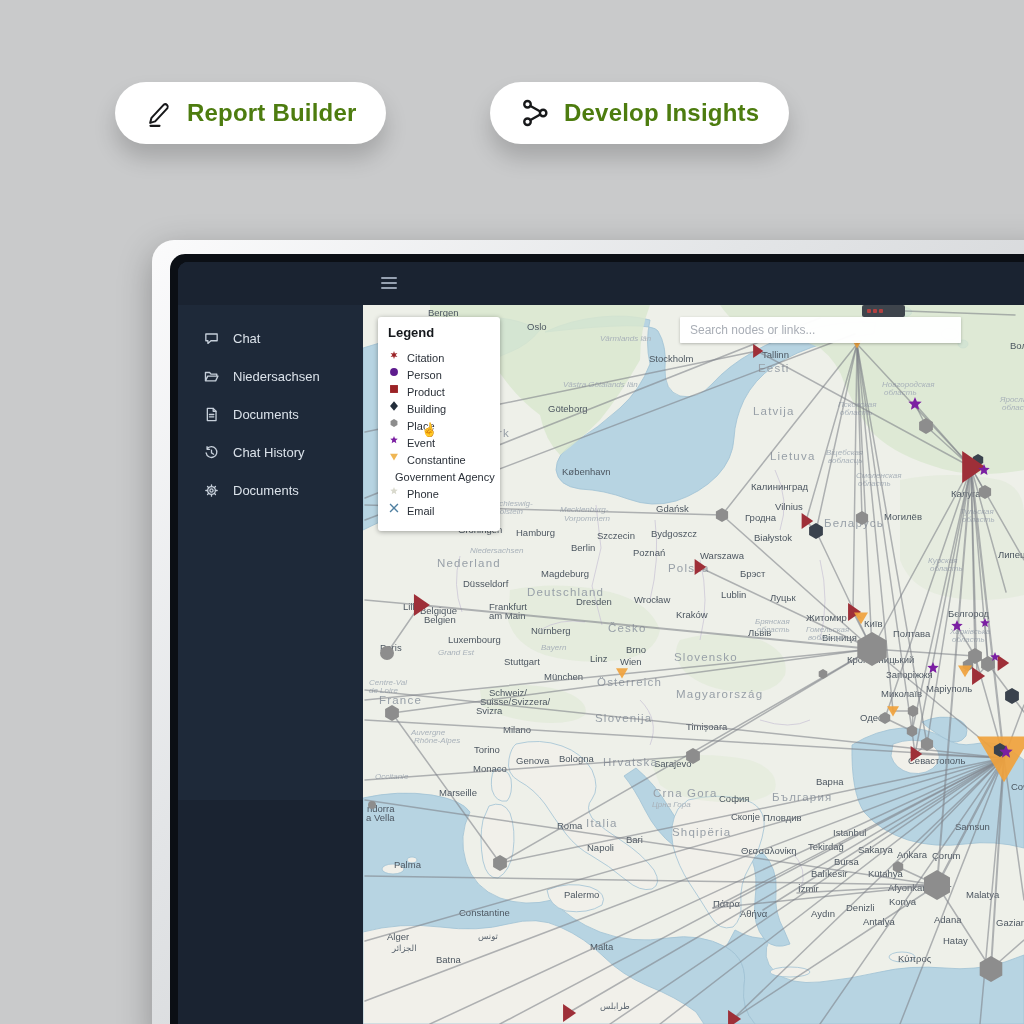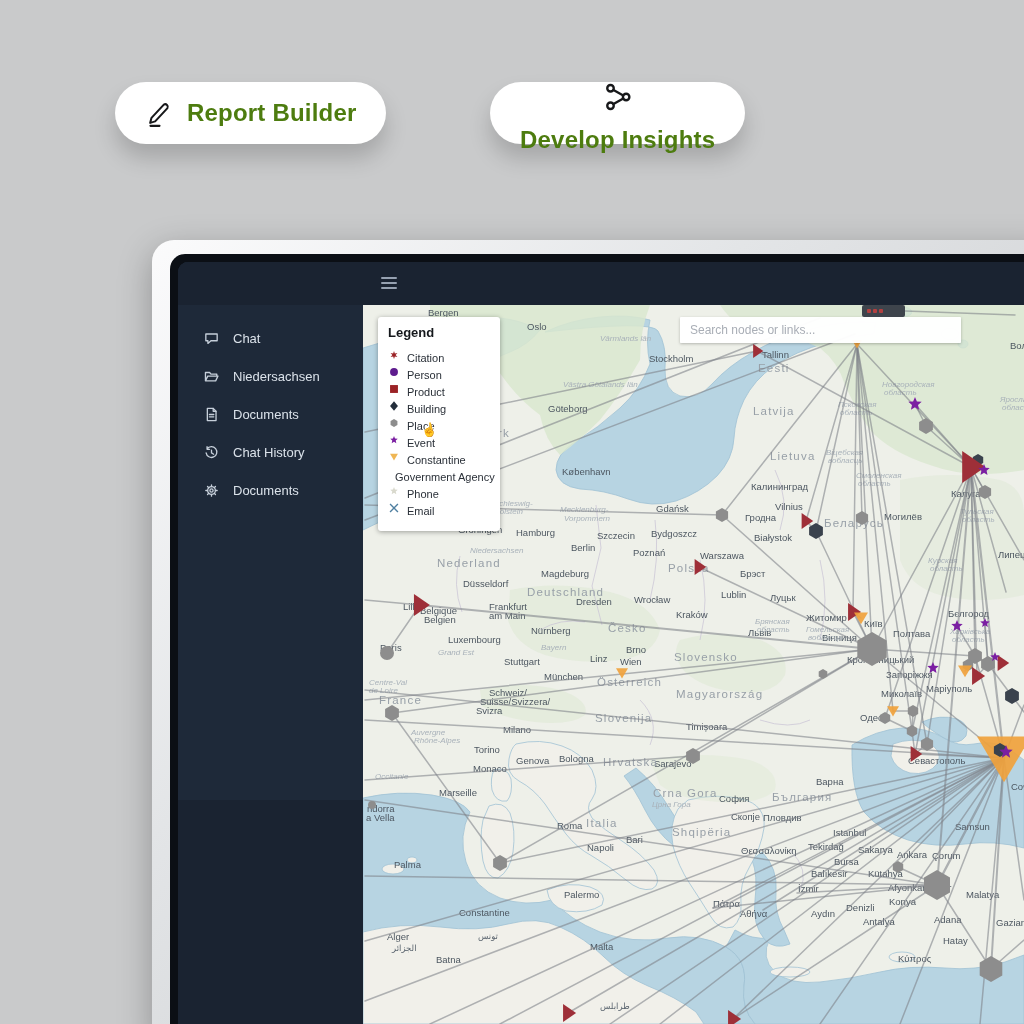--- a/index.html
+++ b/index.html
@@ -5,21 +5,21 @@
   html,body{margin:0;padding:0;}
   body{width:1024px;height:1024px;overflow:hidden;background:#c9cacb;
        font-family:"Liberation Sans",sans-serif;position:relative;}
 
   
   .pill{position:absolute;height:62px;background:#fff;border-radius:32px;
         display:flex;align-items:center;gap:14px;padding:0 30px;
         box-shadow:0 14px 22px rgba(0,0,0,.18);cursor:pointer;}
   .pill .lbl{font-size:24px;font-weight:600;color:#4d7c0f;letter-spacing:.2px;white-space:nowrap;}
   #pill-report{left:115px;top:82px;}
-  #pill-insights{left:490px;top:82px;flex-direction:column;}
+  #pill-insights{left:490px;top:82px;}
   .pill svg{flex:0 0 auto;}
 
   
   .frame{position:absolute;left:152px;top:240px;width:900px;height:800px;
          border-radius:22px 0 0 0;
          background:linear-gradient(135deg,#fbfbfc 0%,#e3e5e7 35%,#bfc1c4 100%);
          box-shadow:0 10px 34px rgba(0,0,0,.28);}
   .screen{position:absolute;left:170px;top:254px;width:854px;height:770px;
           border-radius:15px 0 0 0;background:#0b0f15;padding:8px 0 0 8px;box-sizing:border-box;}
   .app{position:absolute;left:178px;top:262px;width:846px;height:762px;

